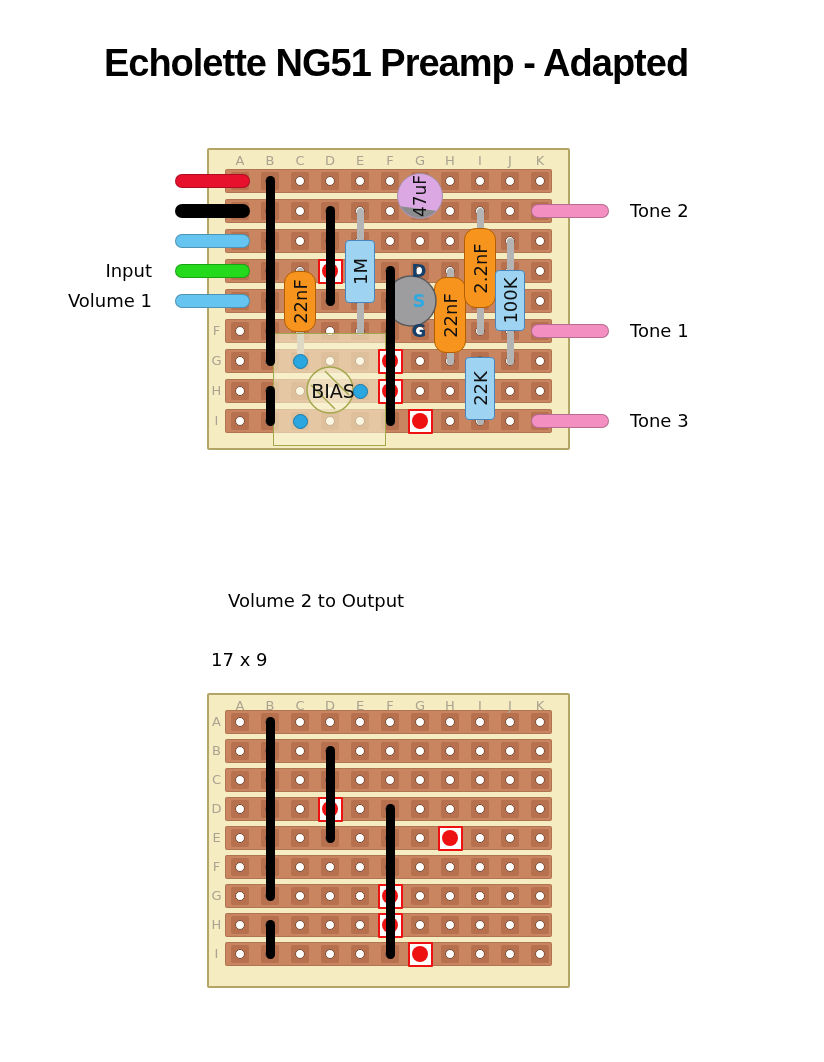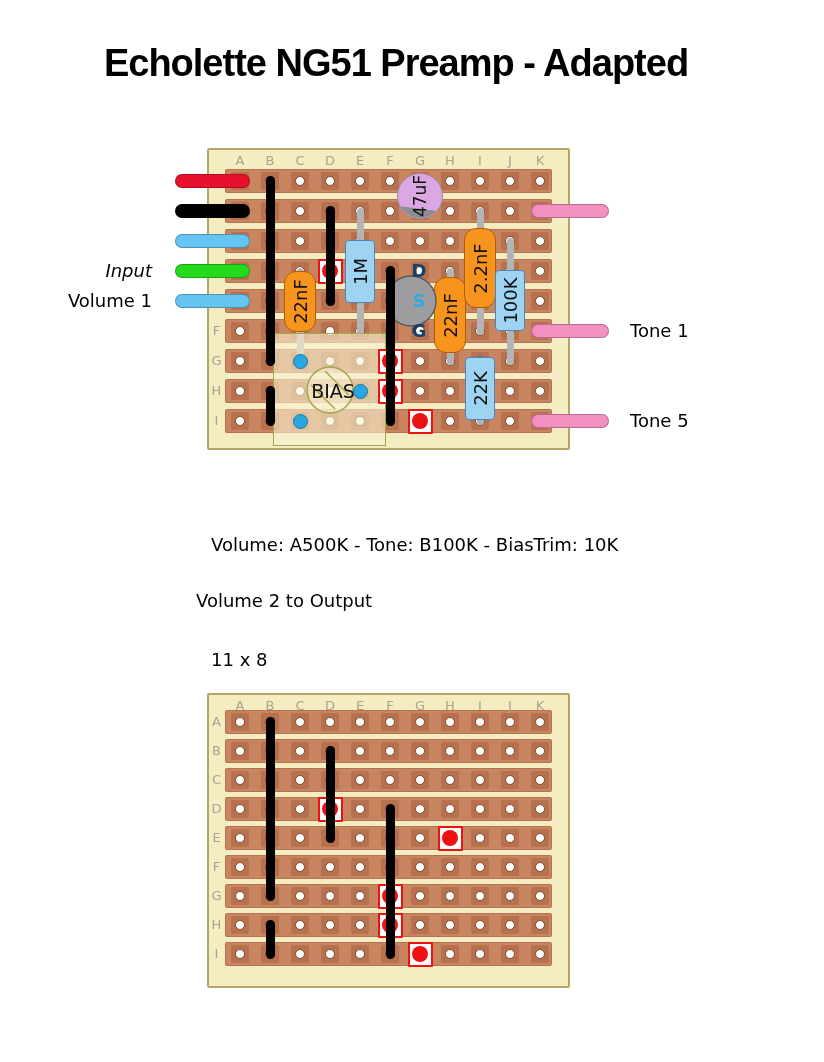--- a/index.html
+++ b/index.html
@@ -4,21 +4,21 @@
 <style>
   html,body{margin:0;padding:0;background:#ffffff;}
   #stage{position:relative;width:824px;height:1062px;background:#ffffff;overflow:hidden;
          font-family:"DejaVu Sans",sans-serif;color:#000;}
   .abs{position:absolute;}
   .title{left:0;top:42px;width:792px;text-align:center;
          font-family:"Liberation Sans",sans-serif;font-weight:bold;font-size:38px;letter-spacing:-1px;}
   .note{font-size:18px;white-space:nowrap;}
   .n-q1{left:211px;top:500px;}
   .n-pots{left:211px;top:534px;}
-  .n-out{left:196px;top:590px;}
+  .n-out{left:228px;top:590px;}
   .n-size{left:211px;top:649px;}
   .n-cuts{left:211px;top:649px;width:359px;text-align:right;}
   .credit{left:486px;top:1009px;width:300px;text-align:right;font-size:17px;}
   .hole{position:absolute;width:18px;height:18px;border-radius:2px;}
   .hole::after{content:"";position:absolute;left:4px;top:4px;width:8px;height:8px;
                border-radius:50%;background:#ffffff;border:1px solid #7c4a33;}
   .vflex{display:flex;align-items:center;justify-content:center;width:100%;height:100%;}
   .vflex span{transform:rotate(-90deg);white-space:nowrap;font-size:18px;color:#101010;}
   .letter{font-size:13px;line-height:16px;text-align:center;}
 </style>
@@ -231,28 +231,29 @@
           <div style="position: absolute; left: 2px; top: 2px; width: 16px; height: 16px; border-radius: 50%; background: rgb(238, 17, 17);"></div>
         </div>
         <div style="position: absolute; left: 56.5px; top: 26px; width: 9px; height: 190px; background: rgb(0, 0, 0); border-radius: 4.5px;"></div>
         <div style="position: absolute; left: 56.5px; top: 236px; width: 9px; height: 40px; background: rgb(0, 0, 0); border-radius: 4.5px;"></div>
         <div style="position: absolute; left: 116.5px; top: 56px; width: 9px; height: 100px; background: rgb(0, 0, 0); border-radius: 4.5px;"></div>
         <div style="position: absolute; left: 176.5px; top: 116px; width: 9px; height: 160px; background: rgb(0, 0, 0); border-radius: 4.5px;"></div>
         <div style="position: absolute; left: -34px; top: 24px; width: 75px; height: 14px; background: rgb(232, 17, 45); border: 1px solid rgba(0, 0, 0, 0.25); border-radius: 7px; box-sizing: border-box;"></div>
         <div style="position: absolute; left: -34px; top: 54px; width: 75px; height: 14px; background: rgb(0, 0, 0); border: 1px solid rgba(0, 0, 0, 0.25); border-radius: 7px; box-sizing: border-box;"></div>
         <div style="position: absolute; left: -34px; top: 84px; width: 75px; height: 14px; background: rgb(102, 196, 241); border: 1px solid rgba(0, 0, 0, 0.25); border-radius: 7px; box-sizing: border-box;"></div>
         <div style="position: absolute; left: -34px; top: 114px; width: 75px; height: 14px; background: rgb(37, 217, 28); border: 1px solid rgba(0, 0, 0, 0.25); border-radius: 7px; box-sizing: border-box;"></div>
-        <div style="position: absolute; left: -205px; top: 109px; width: 148px; height: 24px; line-height: 24px; text-align: right; font-size: 18px; font-style: italic;">Input</div>
+        <div style="position: absolute; left: -205px; top: 109px; width: 148px; height: 24px; line-height: 24px; text-align: right; font-size: 18px;">Input</div>
         <div style="position: absolute; left: -34px; top: 144px; width: 75px; height: 14px; background: rgb(102, 196, 241); border: 1px solid rgba(0, 0, 0, 0.25); border-radius: 7px; box-sizing: border-box;"></div>
         <div style="position: absolute; left: -205px; top: 139px; width: 148px; height: 24px; line-height: 24px; text-align: right; font-size: 18px;">Volume 1</div>
         <div style="position: absolute; left: 322px; top: 54px; width: 78px; height: 14px; background: rgb(244, 143, 194); border: 1px solid rgba(0, 0, 0, 0.25); border-radius: 7px; box-sizing: border-box;"></div>
+        <div style="position: absolute; left: 421px; top: 49px; width: 150px; height: 24px; line-height: 24px; font-size: 18px;">Tone 2</div>
         <div style="position: absolute; left: 322px; top: 174px; width: 78px; height: 14px; background: rgb(244, 143, 194); border: 1px solid rgba(0, 0, 0, 0.25); border-radius: 7px; box-sizing: border-box;"></div>
         <div style="position: absolute; left: 421px; top: 169px; width: 150px; height: 24px; line-height: 24px; font-size: 18px;">Tone 1</div>
         <div style="position: absolute; left: 322px; top: 264px; width: 78px; height: 14px; background: rgb(244, 143, 194); border: 1px solid rgba(0, 0, 0, 0.25); border-radius: 7px; box-sizing: border-box;"></div>
-        <div style="position: absolute; left: 421px; top: 259px; width: 150px; height: 24px; line-height: 24px; font-size: 18px;">Tone 5</div>
+        <div style="position: absolute; left: 421px; top: 259px; width: 150px; height: 24px; line-height: 24px; font-size: 18px;">Tone 3</div>
       </div>
     </div>
   <div id="board-bottom-mount" class="abs" style="left: 207px; top: 693px; width: 363px; height: 295px;">
       <div style="position: absolute; left: 0px; top: 0px; width: 363px; height: 295px; background: rgb(245, 236, 193); border: 2px solid rgb(179, 165, 101); border-radius: 2px; box-sizing: border-box;">
         <div style="position: absolute; left: 16px; top: 15px; width: 327px; height: 24px; background: rgb(201, 133, 95); border: 1px solid rgba(0, 0, 0, 0.12); border-radius: 2px; box-sizing: border-box;"></div>
         <div class="hole" style="position: absolute; left: 22px; top: 18px; background: rgb(184, 113, 78);"></div>
         <div class="hole" style="position: absolute; left: 52px; top: 18px; background: rgb(184, 113, 78);"></div>
         <div class="hole" style="position: absolute; left: 82px; top: 18px; background: rgb(184, 113, 78);"></div>
         <div class="hole" style="position: absolute; left: 112px; top: 18px; background: rgb(184, 113, 78);"></div>
         <div class="hole" style="position: absolute; left: 142px; top: 18px; background: rgb(184, 113, 78);"></div>
@@ -393,16 +394,15 @@
         <div style="position: absolute; left: 198.5px; top: 246.5px; width: 25px; height: 25px; background: rgb(255, 255, 255); border: 2.5px solid rgb(238, 17, 17); border-radius: 1px; box-sizing: border-box;">
           <div style="position: absolute; left: 2px; top: 2px; width: 16px; height: 16px; border-radius: 50%; background: rgb(238, 17, 17);"></div>
         </div>
         <div style="position: absolute; left: 56.5px; top: 22px; width: 9px; height: 184px; background: rgb(0, 0, 0); border-radius: 4.5px;"></div>
         <div style="position: absolute; left: 56.5px; top: 225px; width: 9px; height: 39px; background: rgb(0, 0, 0); border-radius: 4.5px;"></div>
         <div style="position: absolute; left: 116.5px; top: 51px; width: 9px; height: 97px; background: rgb(0, 0, 0); border-radius: 4.5px;"></div>
         <div style="position: absolute; left: 176.5px; top: 109px; width: 9px; height: 155px; background: rgb(0, 0, 0); border-radius: 4.5px;"></div>
       </div>
     </div>
 
-  <div class="abs note n-pots">Volume: A500K - Tone: B100K - BiasTrim: 10K</div>
   <div class="abs note n-out">Volume 2 to Output</div>
-  <div class="abs note n-size">11 x 8</div>
+  <div class="abs note n-size">17 x 9</div>
 </div>
 
 </body></html>

